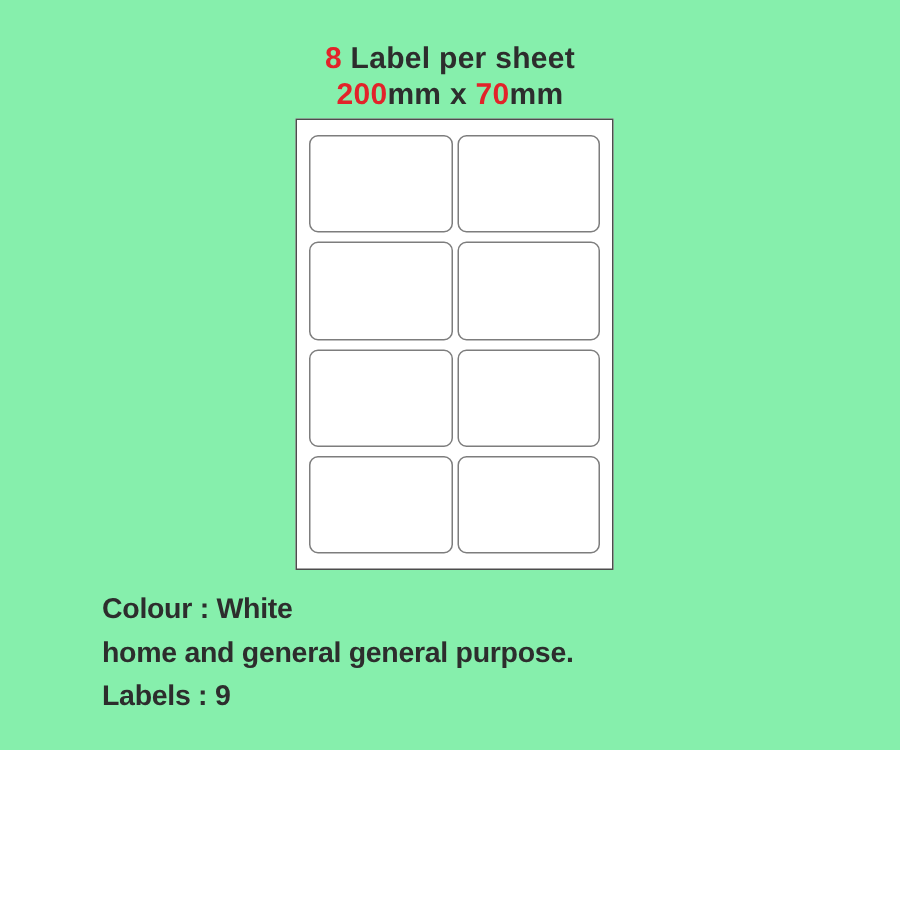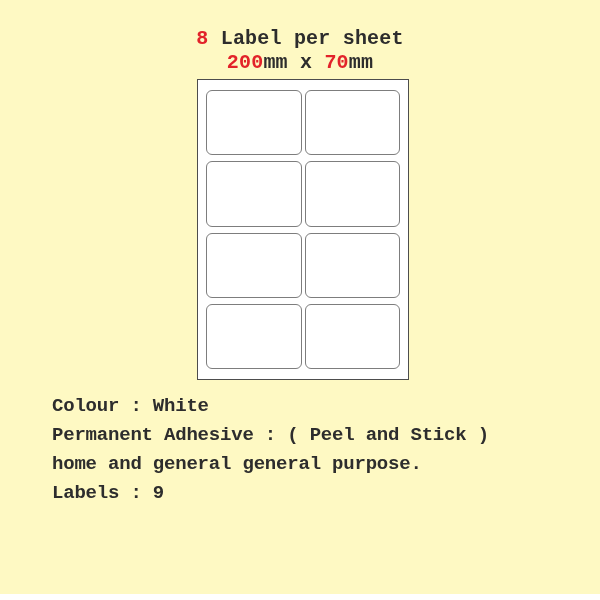--- a/index.html
+++ b/index.html
@@ -6,23 +6,23 @@
     --red: #e2232a;
     --dark: #2d2d2d;
     --label-border: #7d7d7d;
     --sheet-border: #4d4d4d;
   }
   * { box-sizing: border-box; }
   html, body { margin: 0; padding: 0; background: #ffffff; }
   .canvas {
     position: relative;
     width: 600px;
-    height: 594px;
-    background: #fef9c3;
-    font-family: Liberation Mono, monospace;
+    height: 500px;
+    background: #86efac;
+    font-family: Liberation Sans, sans-serif;
     overflow: hidden;
   }
   .header {
     position: absolute;
     top: 27px;
     left: 0;
     width: 600px;
     text-align: center;
     font-weight: bold;
     font-size: 20px;
@@ -45,21 +45,21 @@
     gap: 6px 3px;
     padding: 10px 8px;
   }
   .label-cell {
     background: #ffffff;
     border: 1px solid var(--label-border);
     border-radius: 6px;
   }
   .specs {
     position: absolute;
-    left: 52px;
+    left: 68px;
     top: 392px;
     color: var(--dark);
     font-weight: bold;
     font-size: 19px;
     line-height: 29px;
     white-space: nowrap;
     letter-spacing: -0.2px;
   }
   .specs div { height: 29px; }
 </style>
@@ -80,18 +80,17 @@
       <div class="label-cell"></div>
       <div class="label-cell"></div>
       <div class="label-cell"></div>
       <div class="label-cell"></div>
       <div class="label-cell"></div>
       <div class="label-cell"></div>
     </div>
 
   <div class="specs">
     <div>Colour : White</div>
-    <div>Permanent Adhesive : ( Peel and Stick )</div>
     <div>home and general general purpose.</div>
     <div>Labels : 9</div>
   </div>
 
 </div>
 
 </body></html>

